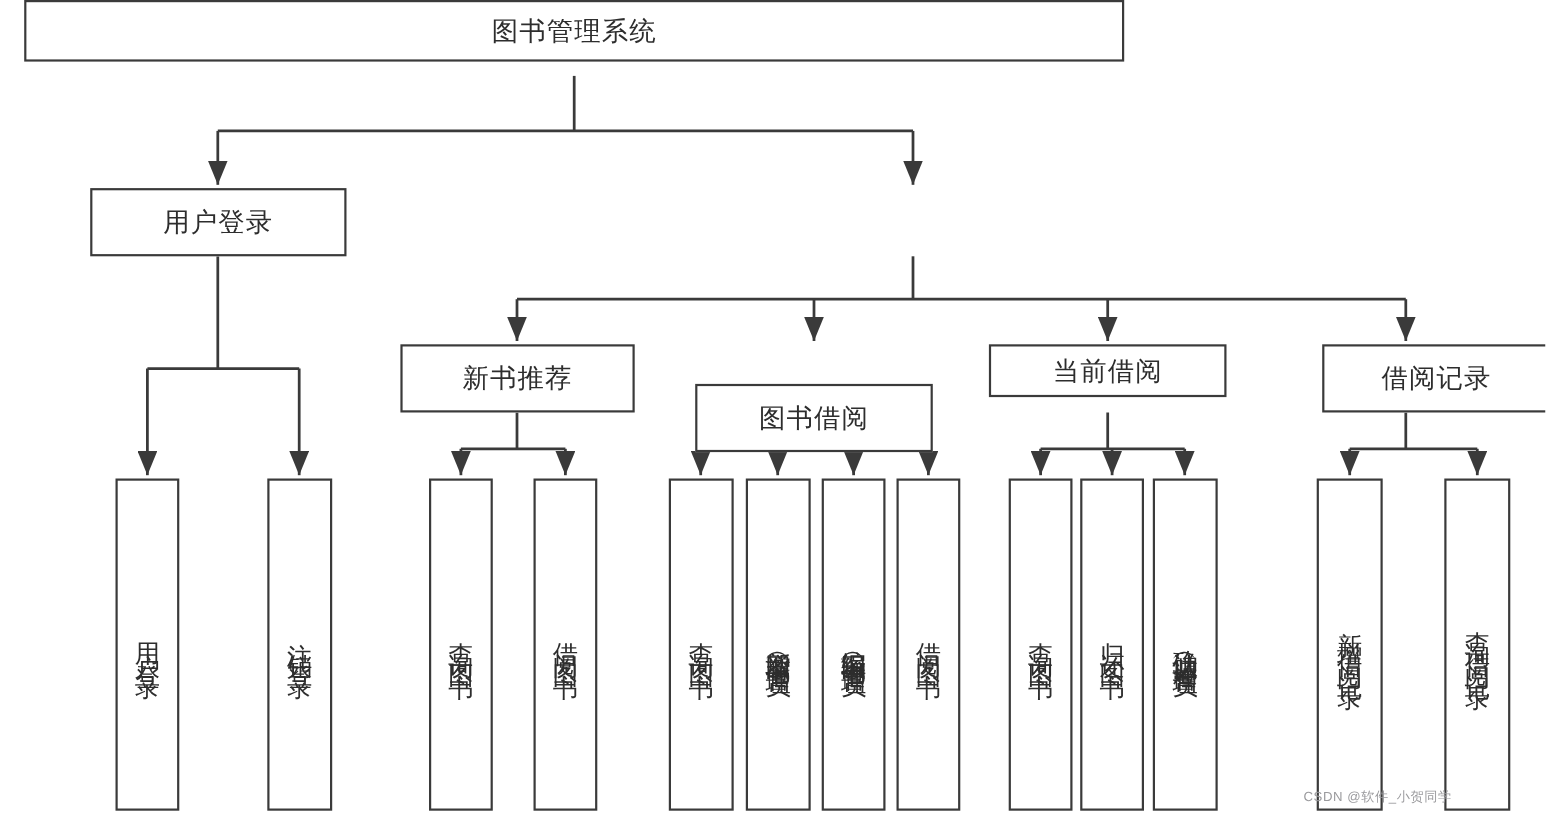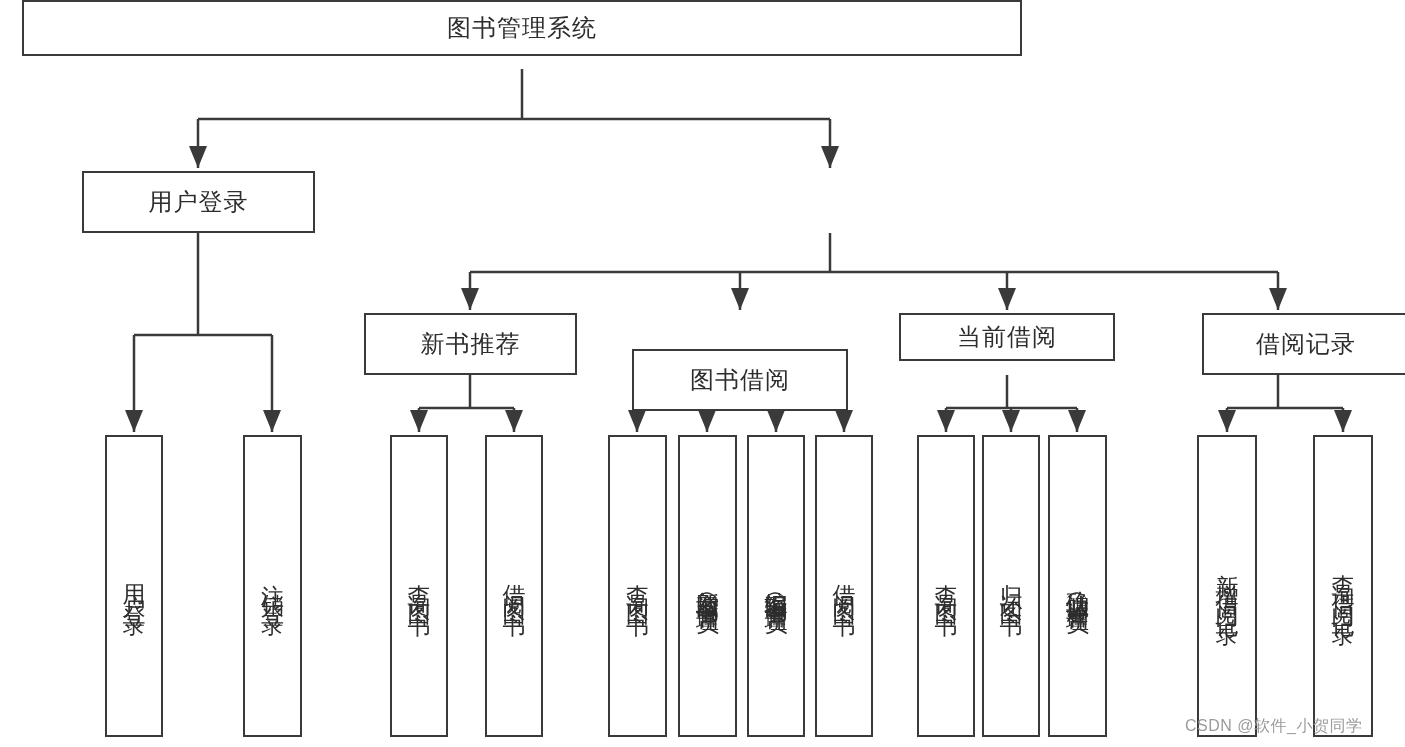--- a/index.html
+++ b/index.html
@@ -20,21 +20,21 @@
     writing-mode:vertical-rl;
     text-orientation:mixed;
     white-space:nowrap;
     line-height:1;
   }
   .v-short .vtext{letter-spacing:10px;}
   .v-long  .vtext{letter-spacing:3px;}
   .watermark{
     position:absolute;
     left:1185px;top:716px;
-    font-size:16px;
+    font-size:12px;
     color:#9b9b9e;
     letter-spacing:0.5px;
     white-space:nowrap;
   }
 </style>
 </head>
 <body>
 
 <div class="canvas">
 

